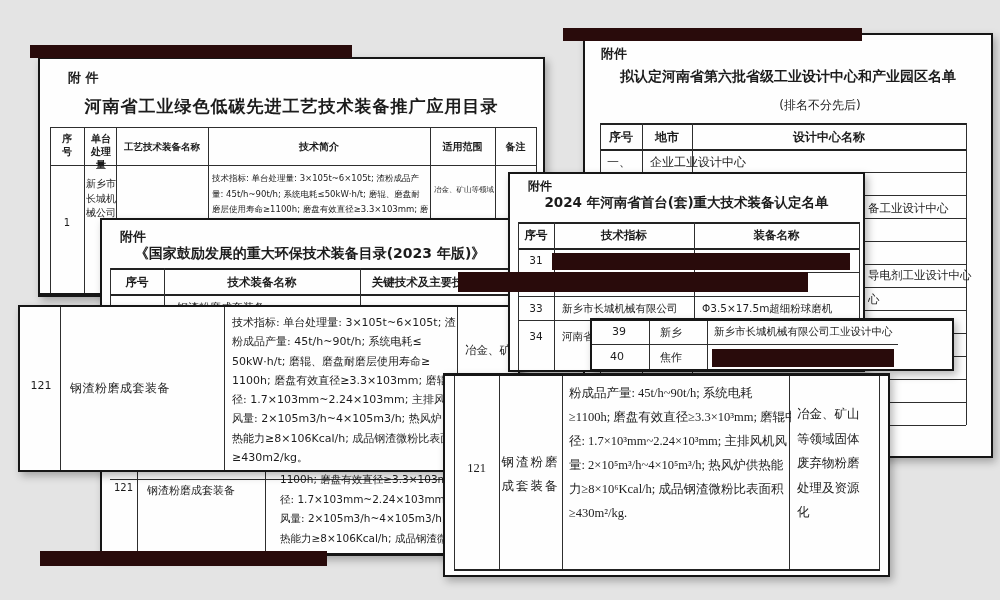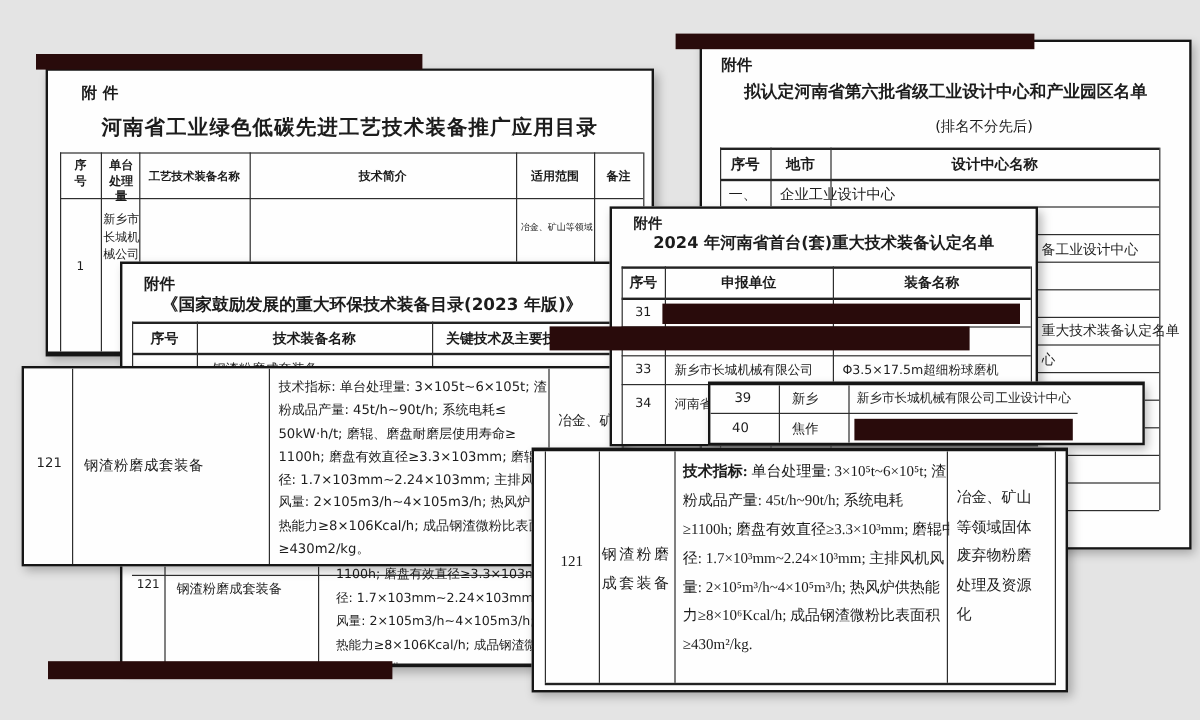--- a/index.html
+++ b/index.html
@@ -39,20 +39,25 @@
 
     <div class="t sb wrap ctr" style="left:19px;width:16px;top:73px;font-size:10px;line-height:13px;">序号</div>
     <div class="t sb wrap ctr" style="left:48px;width:26px;top:73px;font-size:10px;line-height:13px;">单台处理量</div>
     <div class="t sb ctr" style="left:76px;width:92px;top:82px;font-size:9.5px;">工艺技术装备名称</div>
     <div class="t sb ctr" style="left:168px;width:222px;top:81px;font-size:10px;">技术简介</div>
     <div class="t sb ctr" style="left:390px;width:65px;top:81px;font-size:10px;">适用范围</div>
     <div class="t sb ctr" style="left:455px;width:41px;top:81px;font-size:10px;">备注</div>
 
     <div class="t ctr" style="left:10px;width:34px;top:158px;font-size:10px;">1</div>
     <div class="t wrap" style="left:46px;width:32px;top:118px;height:64px;font-size:10px;line-height:14.5px;">新乡市长城机械公司</div>
+    <div class="t" style="left:172px;top:112px;width:220px;height:52px;font-size:8.5px;line-height:15.5px;">
+      <div class="ln">技术指标: 单台处理量: 3×105t~6×105t; 渣粉成品产</div>
+      <div class="ln">量: 45t/h~90t/h; 系统电耗≤50kW·h/t; 磨辊、磨盘耐</div>
+      <div class="ln">磨层使用寿命≥1100h; 磨盘有效直径≥3.3×103mm; 磨</div>
+    </div>
     <div class="t" style="left:394px;width:60px;top:126px;font-size:7.5px;">冶金、矿山等领域固</div>
   </div>
 
   <div class="page" style="left:583px;top:33px;width:410px;height:425px;z-index:1;">
     <div class="t sb" style="left:16px;top:10px;font-size:13px;">附件</div>
     <div class="t b ctr" style="left:0;width:406px;top:33px;font-size:14px;">拟认定河南省第六批省级工业设计中心和产业园区名单</div>
     <div class="t ctr" style="left:0;width:406px;top:62px;font-size:12px;padding-left:32px;">(排名不分先后)</div>
 
     <div class="hl" style="left:15px;top:88px;width:366px;height:2px;background:#222;"></div>
     <div class="hl" style="left:15px;top:114px;width:366px;height:2px;background:#222;"></div>
@@ -74,21 +79,21 @@
     <div class="vl" style="left:381px;top:88px;height:302px;"></div>
 
     <div class="t b ctr" style="left:15px;width:42px;top:94px;font-size:12px;">序号</div>
     <div class="t b ctr" style="left:57px;width:50px;top:94px;font-size:12px;">地市</div>
     <div class="t b ctr" style="left:107px;width:274px;top:94px;font-size:12px;">设计中心名称</div>
 
     <div class="t" style="left:22px;top:119px;font-size:12px;">一、</div>
     <div class="t" style="left:65px;top:119px;font-size:12px;">企业工业设计中心</div>
 
     <div class="t" style="left:283px;top:166px;font-size:11.5px;">备工业设计中心</div>
-    <div class="t" style="left:283px;top:233px;font-size:11.5px;">重大技术装备认定名单</div>
+    <div class="t" style="left:283px;top:233px;font-size:11.5px;">导电剂工业设计中心</div>
     <div class="t" style="left:283px;top:257px;font-size:11.5px;">心</div>
   </div>
 
   <div class="page" style="left:100px;top:218px;width:420px;height:338px;z-index:2;border-bottom-width:3px;">
     <div class="t sb" style="left:18px;top:8px;font-size:13px;">附件</div>
     <div class="t b ctr" style="left:0;width:416px;top:25px;font-size:14px;">《国家鼓励发展的重大环保技术装备目录(2023 年版)》</div>
 
     <div class="hl" style="left:8px;top:48px;width:404px;height:2px;background:#222;"></div>
     <div class="hl" style="left:8px;top:74px;width:404px;height:2px;background:#222;"></div>
     <div class="vl" style="left:8px;top:48px;height:44px;"></div>
@@ -143,21 +148,21 @@
     <div class="hl" style="left:8px;top:74px;width:341px;height:2px;background:#222;"></div>
     <div class="hl" style="left:8px;top:98px;width:341px;"></div>
     <div class="hl" style="left:8px;top:122px;width:341px;"></div>
     <div class="hl" style="left:8px;top:146px;width:341px;"></div>
     <div class="vl" style="left:8px;top:48px;height:148px;"></div>
     <div class="vl" style="left:44px;top:48px;height:148px;"></div>
     <div class="vl" style="left:184px;top:48px;height:148px;"></div>
     <div class="vl" style="left:349px;top:48px;height:148px;"></div>
 
     <div class="t sb ctr" style="left:8px;width:36px;top:54px;font-size:11.5px;">序号</div>
-    <div class="t sb ctr" style="left:44px;width:140px;top:54px;font-size:11.5px;">申报单位</div>
+    <div class="t sb ctr" style="left:44px;width:140px;top:54px;font-size:11.5px;">技术指标</div>
     <div class="t sb ctr" style="left:184px;width:165px;top:54px;font-size:11.5px;">装备名称</div>
 
     <div class="t ctr" style="left:8px;width:36px;top:80px;font-size:10.5px;">31</div>
     <div class="bar" style="left:42px;top:79px;width:298px;height:17px;"></div>
 
     <div class="t ctr" style="left:8px;width:36px;top:128px;font-size:10.5px;text-align:center;">33</div>
     <div class="t" style="left:52px;top:128px;font-size:10.5px;">新乡市长城机械有限公司</div>
     <div class="t" style="left:192px;top:128px;font-size:10.5px;">Φ3.5×17.5m超细粉球磨机</div>
 
     <div class="t ctr" style="left:8px;width:36px;top:156px;font-size:10.5px;">34</div>
@@ -182,21 +187,20 @@
     <div class="vl" style="left:117px;top:0;height:193px;"></div>
     <div class="vl" style="left:344px;top:0;height:193px;"></div>
     <div class="vl" style="left:434px;top:0;height:193px;"></div>
     <div class="hl" style="left:9px;top:193px;width:426px;height:2px;background:#222;"></div>
 
     <div class="t ctr" style="left:9px;width:45px;top:85px;font-size:12.5px;">121</div>
     <div class="t ctr" style="left:54px;width:63px;top:78px;font-size:12.5px;letter-spacing:2px;">钢渣粉磨</div>
     <div class="t ctr" style="left:54px;width:63px;top:102px;font-size:12.5px;letter-spacing:2px;font-family:Liberation Mono, monospace;">成套装备</div>
 
     <div class="t" style="left:124px;top:5px;width:222px;height:186px;font-size:12.5px;line-height:24px;">
-      <div class="ln"><span class="b">技术指标:</span><span> 单台处理量: 3×10⁵t~6×10⁵t; 渣</span></div>
       <div class="ln">粉成品产量: 45t/h~90t/h; 系统电耗</div>
       <div class="ln">≥1100h; 磨盘有效直径≥3.3×10³mm; 磨辊中</div>
       <div class="ln">径: 1.7×10³mm~2.24×10³mm; 主排风机风</div>
       <div class="ln">量: 2×10⁵m³/h~4×10⁵m³/h; 热风炉供热能</div>
       <div class="ln">力≥8×10⁶Kcal/h; 成品钢渣微粉比表面积</div>
       <div class="ln">≥430m²/kg.</div>
     </div>
 
     <div class="t" style="left:352px;top:26px;width:84px;height:160px;font-size:12.5px;line-height:24.5px;">
       <div class="ln">冶金、矿山</div>

